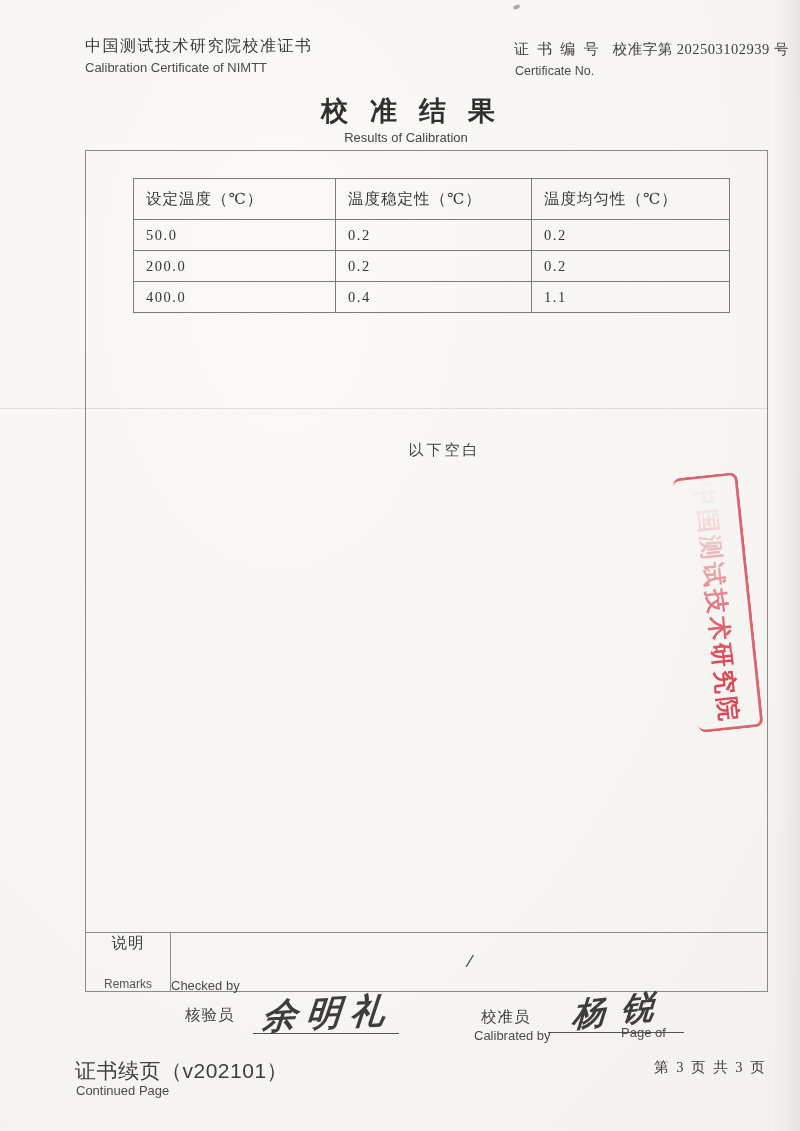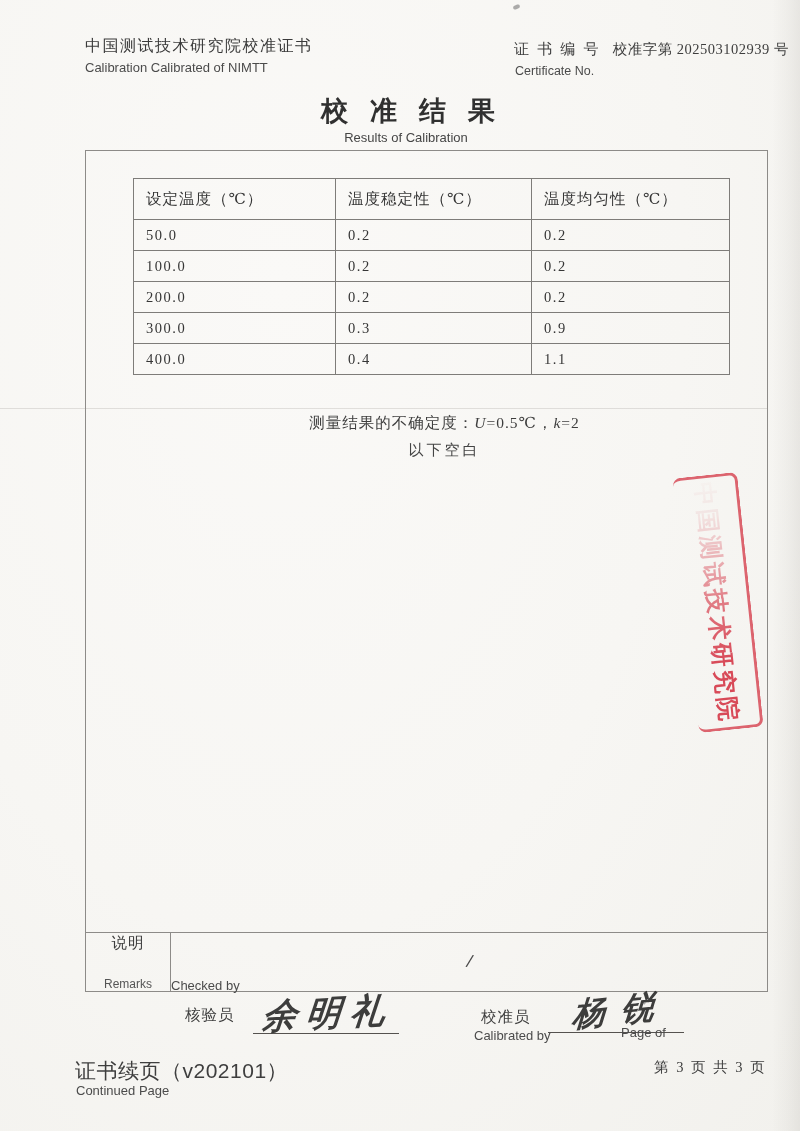--- a/index.html
+++ b/index.html
@@ -100,21 +100,21 @@
   .scan-edge{right:0;top:0;width:28px;height:100%;background:linear-gradient(90deg, rgba(0,0,0,0) 0%, rgba(118,112,104,0.05) 55%, rgba(118,112,104,0.11) 100%);}
   .speck-top{left:513px;top:5px;width:7px;height:4px;background:#6b6b6b;opacity:0.55;border-radius:2px;transform:rotate(-20deg);}
   .speck-mark{left:643px;top:1001px;font-size:10px;color:#777;transform:rotate(-8deg);}
 </style>
 </head>
 <body>
 
 <div class="page">
 
   <div class="abs org-zh">中国测试技术研究院校准证书</div>
-  <div class="abs org-en">Calibration Calibrated of NIMTT</div>
+  <div class="abs org-en">Calibration Certificate of NIMTT</div>
   <div class="abs certno-row">
     <span class="certno-label">证 书 编 号</span>
     <span class="certno-value">校准字第 202503102939 号</span>
   </div>
   <div class="abs certno-en">Certificate No.</div>
 
   <div class="abs title-zh">校准结果</div>
   <div class="abs title-en">Results of Calibration</div>
 
   <div class="abs crease"></div>
@@ -134,45 +134,32 @@
           <th>温度均匀性（℃）</th>
         </tr>
       </thead>
       <tbody>
           <tr>
             <td>50.0</td>
             <td>0.2</td>
             <td>0.2</td>
           </tr>
           <tr>
-            <td>100.0</td>
-            <td>0.2</td>
-            <td>0.2</td>
-          </tr>
-          <tr>
             <td>200.0</td>
             <td>0.2</td>
             <td>0.2</td>
-          </tr>
-          <tr>
-            <td>300.0</td>
-            <td>0.3</td>
-            <td>0.9</td>
           </tr>
           <tr>
             <td>400.0</td>
             <td>0.4</td>
             <td>1.1</td>
           </tr>
         </tbody>
     </table>
 
-    <div class="abs uncertainty">
-      <span>测量结果的不确定度：</span><span class="ital">U</span><span>=0.5℃，</span><span class="ital">k</span><span>=2</span>
-    </div>
 
     <div class="abs blank-note">以下空白</div>
 
     <div class="remarks-row">
       <div class="remarks-label-cell">
         <div class="remarks-label-zh">说明</div>
         <div class="remarks-label-en">Remarks</div>
       </div>
       <div class="remarks-value-cell">
         <span class="remarks-slash">/</span>

